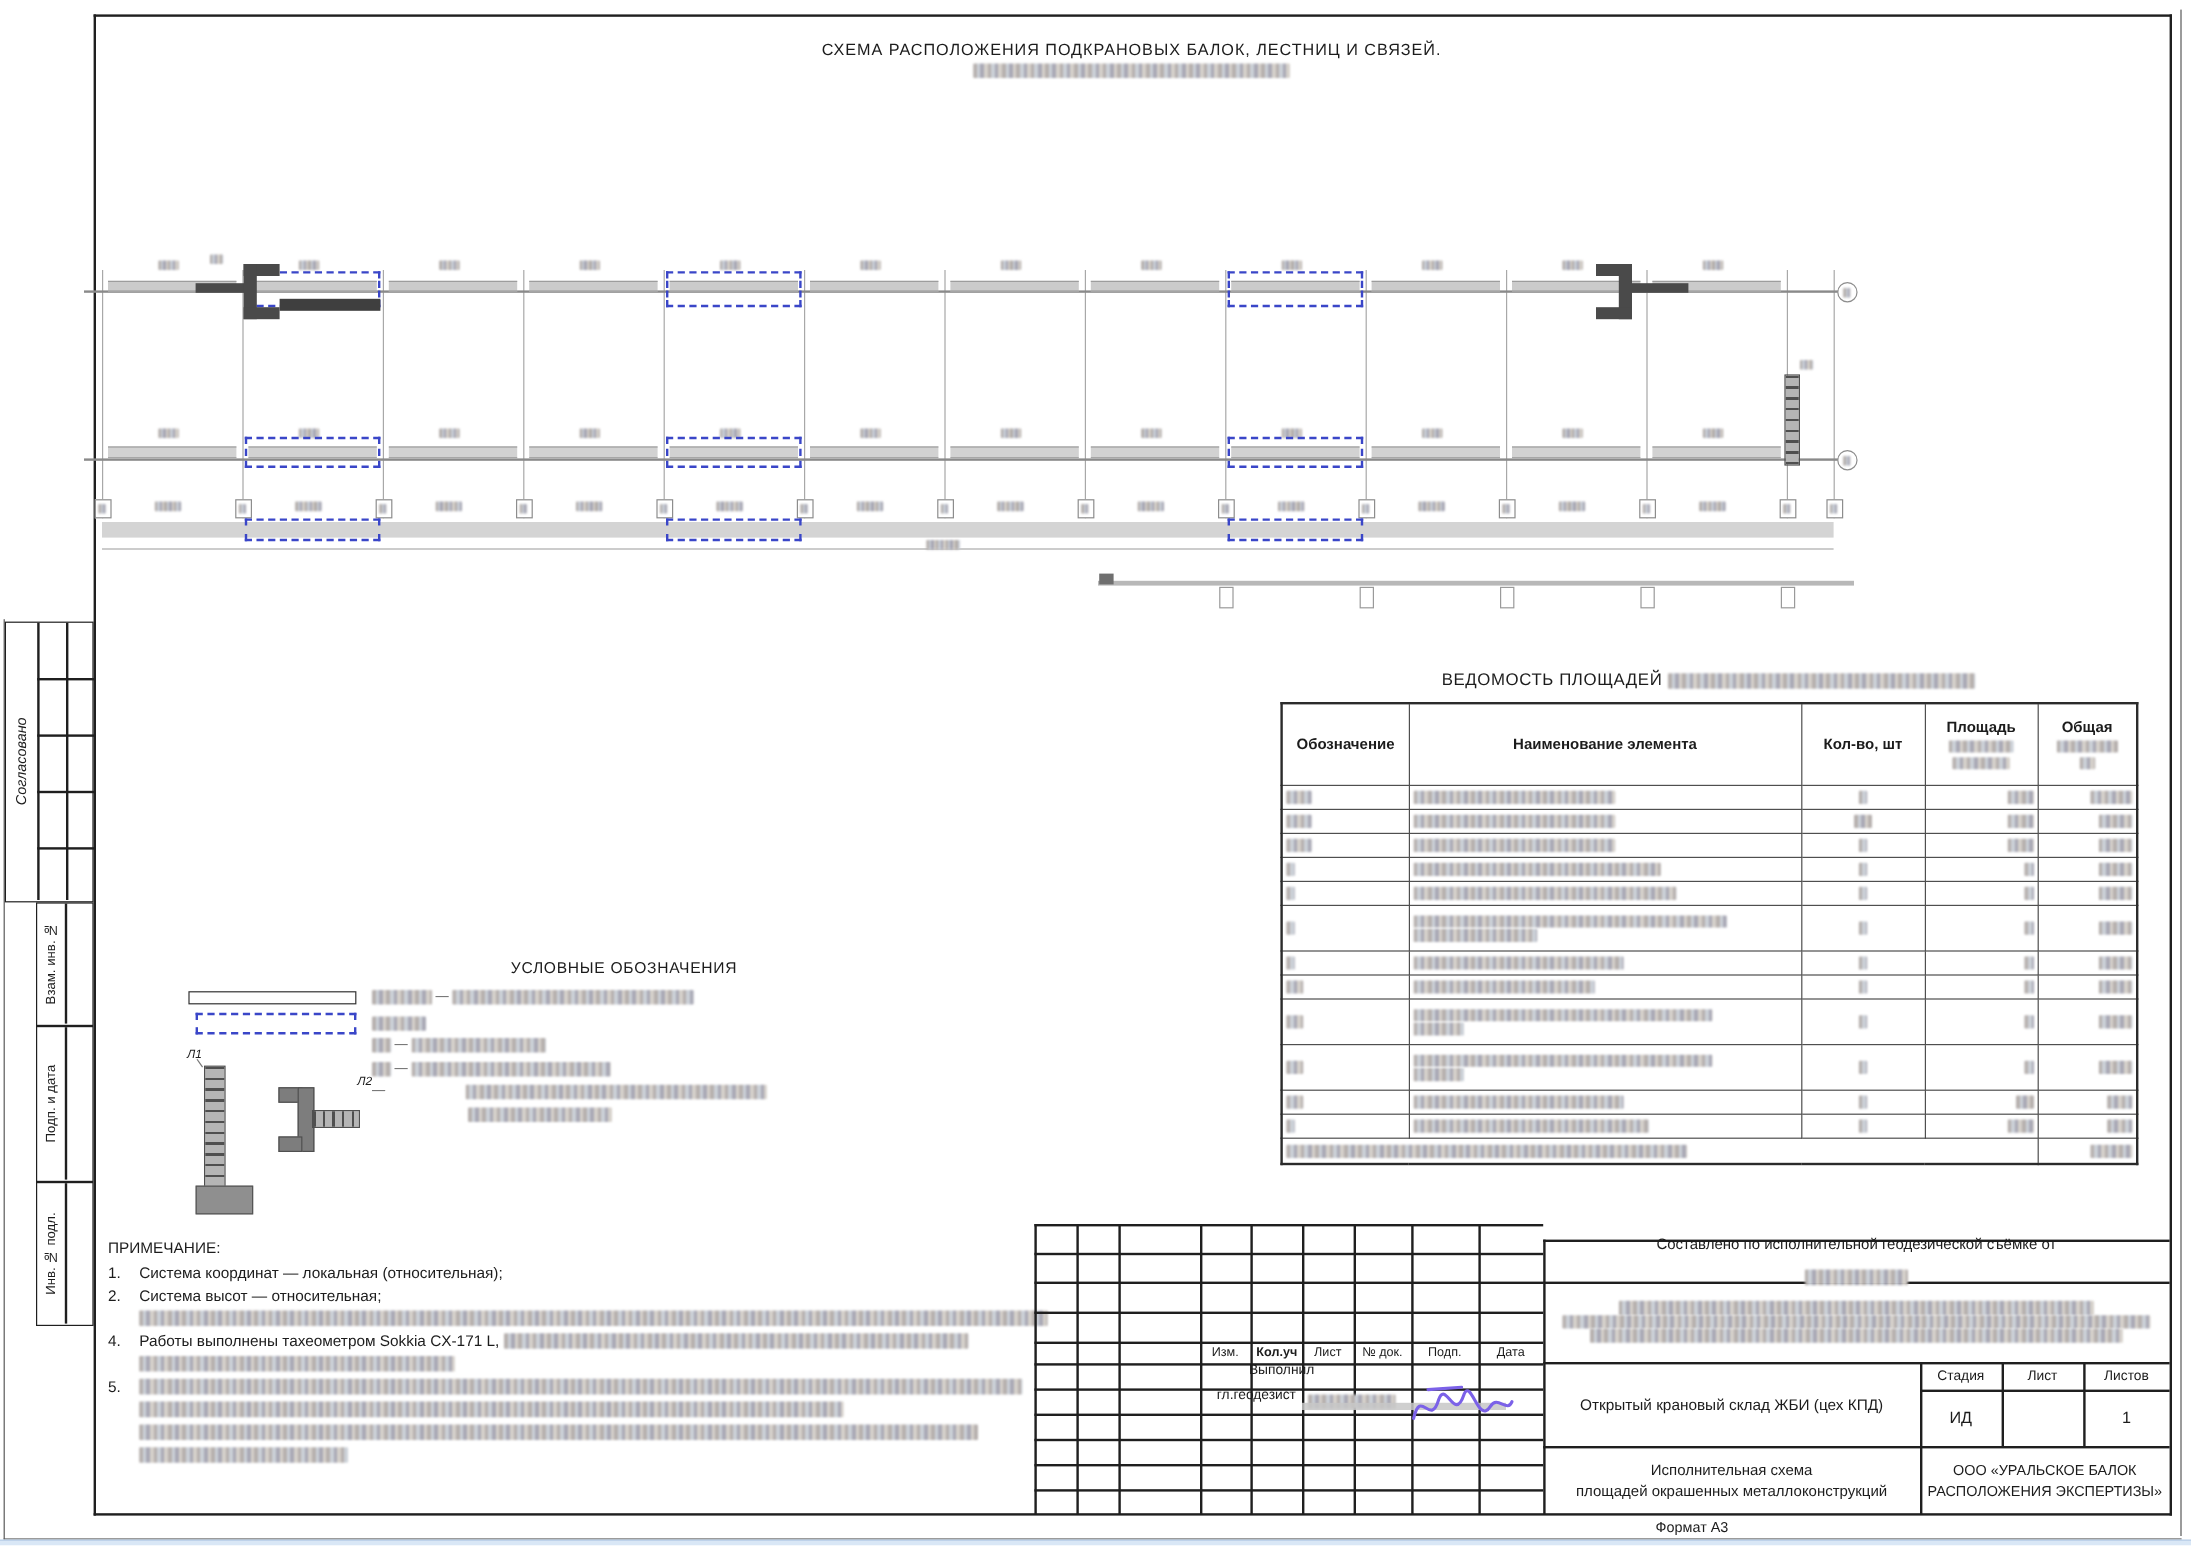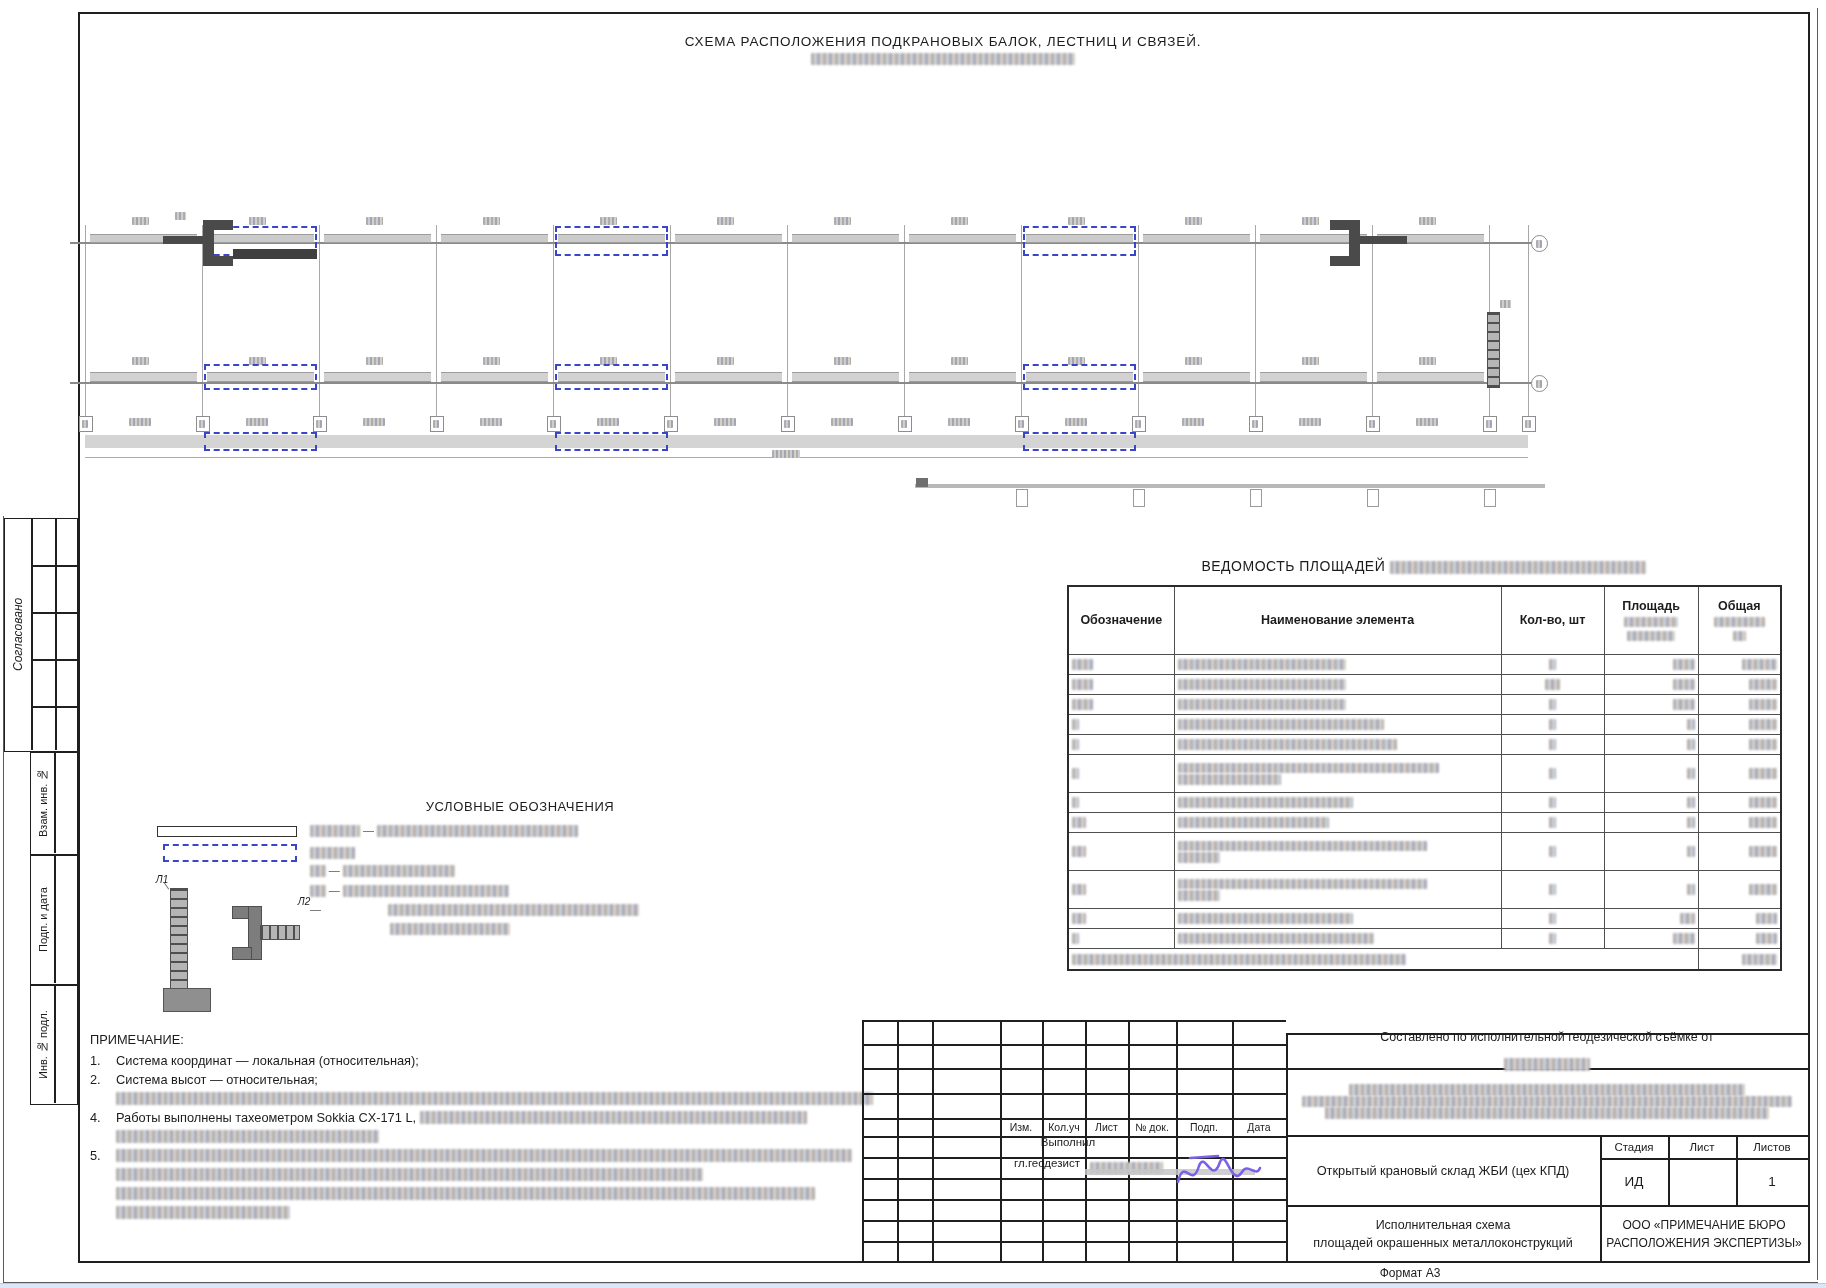--- a/index.html
+++ b/index.html
@@ -394,21 +394,21 @@
     <div style="position:absolute;left:862px;top:1178px;width:424px;height:1.5px;background:#1f1f1f;"></div>
     <div style="position:absolute;left:862px;top:1199px;width:424px;height:1.5px;background:#1f1f1f;"></div>
     <div style="position:absolute;left:862px;top:1220px;width:424px;height:1.5px;background:#1f1f1f;"></div>
     <div style="position:absolute;left:862px;top:1241px;width:424px;height:1.5px;background:#1f1f1f;"></div>
     <div style="position:absolute;left:1286px;top:1033px;width:522px;height:1.5px;background:#1f1f1f;"></div>
     <div style="position:absolute;left:1286px;top:1068px;width:522px;height:1.5px;background:#1f1f1f;"></div>
     <div style="position:absolute;left:1286px;top:1135px;width:522px;height:1.5px;background:#1f1f1f;"></div>
     <div style="position:absolute;left:1600px;top:1158px;width:208px;height:1.5px;background:#1f1f1f;"></div>
     <div style="position:absolute;left:1286px;top:1205px;width:522px;height:1.5px;background:#1f1f1f;"></div>
     <div class="cell-label" style="left:1000px;top:1119px;width:42px;height:16px;font-size:10.5px;">Изм.</div>
-    <div class="cell-label" style="left:1042px;top:1119px;width:44px;height:16px;font-size:10.5px;">Кол.уч</div>
+    <div class="cell-label" style="left:1042px;top:1119px;width:44px;height:16px;font-size:10.5px;font-weight:bold;">Кол.уч</div>
     <div class="cell-label" style="left:1085px;top:1119px;width:43px;height:16px;font-size:10.5px;">Лист</div>
     <div class="cell-label" style="left:1128px;top:1119px;width:48px;height:16px;font-size:10.5px;">№ док.</div>
     <div class="cell-label" style="left:1176px;top:1119px;width:56px;height:16px;font-size:10.5px;">Подп.</div>
     <div class="cell-label" style="left:1232px;top:1119px;width:54px;height:16px;font-size:10.5px;">Дата</div>
   </div>
 
 <div class="cell-label" style="left:1286px;top:1033px;width:522px;height:35px;font-size:12.5px;">
   <span>Составлено по исполнительной геодезической съёмке от</span>&nbsp;
   <span class="redact">▒▒ ▒▒ ▒▒▒▒▒</span>
 </div>
@@ -422,21 +422,21 @@
 <div class="cell-label" style="left:1668px;top:1135px;width:68px;height:23px;font-size:11.5px;">Лист</div>
 <div class="cell-label" style="left:1736px;top:1135px;width:72px;height:23px;font-size:11.5px;">Листов</div>
 <div class="cell-label" style="left:1600px;top:1158px;width:68px;height:47px;font-size:13.5px;">ИД</div>
 <div class="cell-label" style="left:1668px;top:1158px;width:68px;height:47px;font-size:13.5px;"></div>
 <div class="cell-label" style="left:1736px;top:1158px;width:72px;height:47px;font-size:13.5px;">1</div>
 <div class="cell-label" style="left:1286px;top:1205px;width:314px;height:57px;flex-direction:column;font-size:12.5px;line-height:18px;">
   <span>Исполнительная схема</span>
   <span>площадей окрашенных металлоконструкций</span>
 </div>
 <div class="cell-label" style="left:1600px;top:1205px;width:208px;height:57px;flex-direction:column;font-size:12px;line-height:18px;">
-  <span>ООО «ПРИМЕЧАНИЕ БЮРО</span>
+  <span>ООО «УРАЛЬСКОЕ БАЛОК</span>
   <span>РАСПОЛОЖЕНИЯ ЭКСПЕРТИЗЫ»</span>
 </div>
 <div class="cell-label" style="left:1002px;top:1136px;width:90px;height:21px;justify-content:flex-start;font-size:11.5px;margin-left:21px;">Выполнил</div>
 <div class="cell-label" style="left:1002px;top:1157px;width:90px;height:15px;justify-content:flex-start;font-size:11.5px;">гл.геодезист</div>
 <div class="abs" style="left:1090px;top:1161px;font-size:11px;">
   <span class="redact">▒▒▒▒▒▒▒ ▒▒</span>
 </div>
 <div class="ln" style="left:1085px;top:1169px;width:170px;height:6px;background:#c7c7c7;opacity:.85;"></div>
 <svg id="sig-svg" class="abs" style="left:1172px;top:1148px;" width="92" height="46" viewBox="0 0 92 46">
   <path d="M6,34 C12,8 20,42 27,18 C33,2 40,38 48,14 C54,0 60,40 70,24 C76,14 84,30 88,20"></path>

